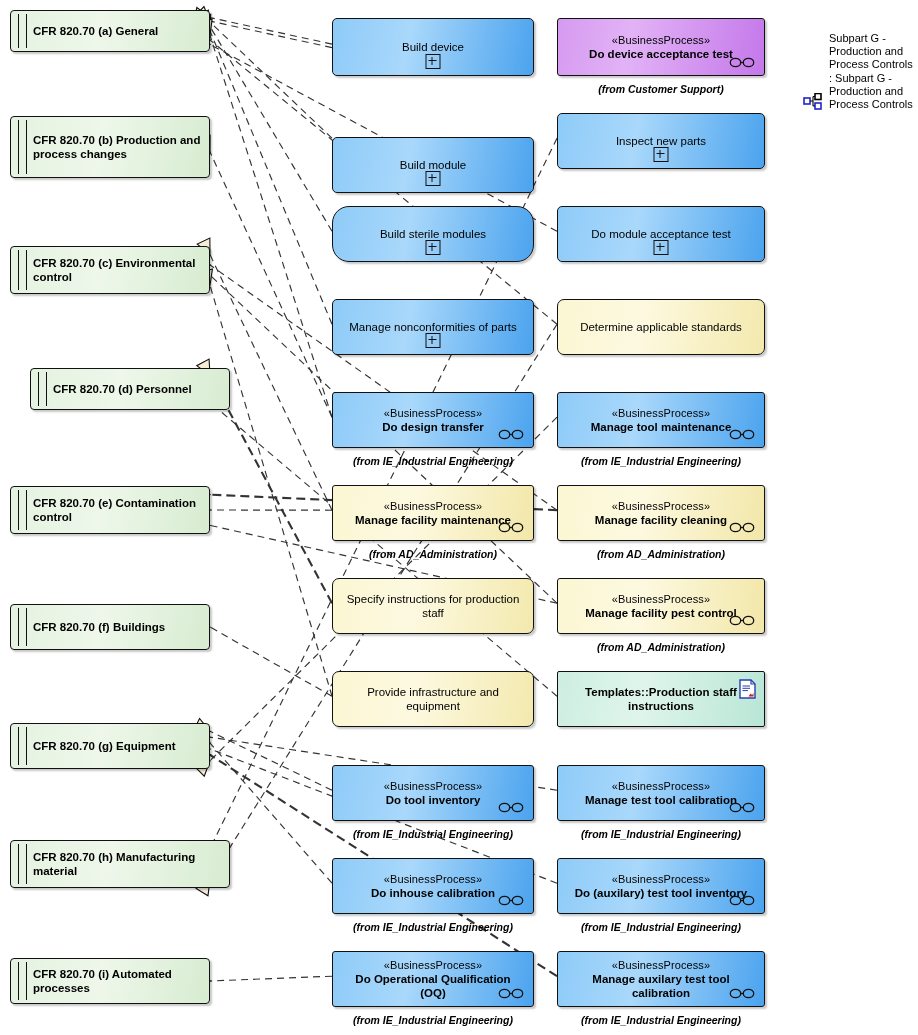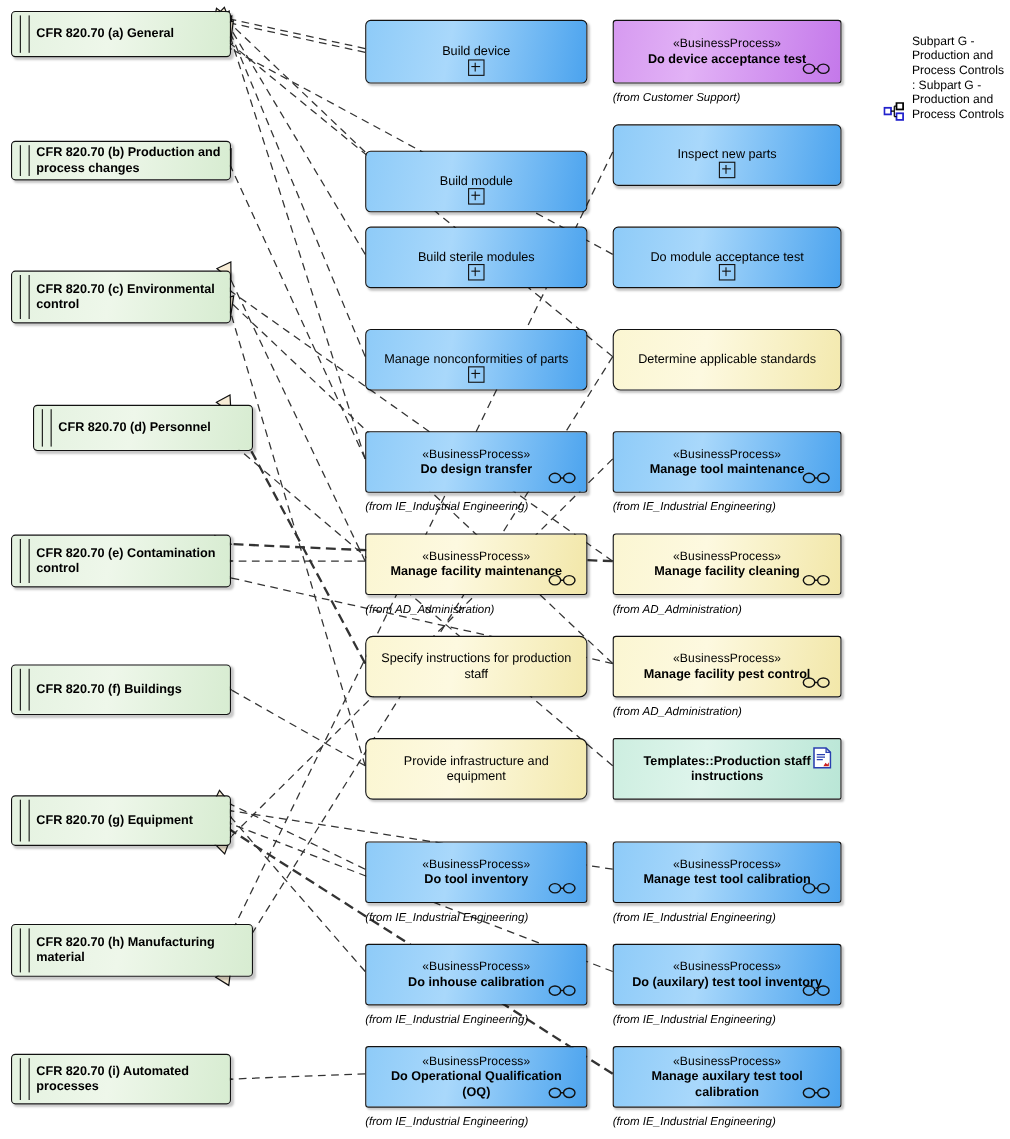--- a/index.html
+++ b/index.html
@@ -147,24 +147,24 @@
     top: 7px;
     width: 17px;
     height: 20px;
   }
 
   
   .from {
     position: absolute;
     z-index: 3;
     font-style: italic;
-    font-weight: normal;
+    font-weight: bold;
     font-size: 10.5px;
     color: #000;
-    text-align: left;
+    text-align: center;
     white-space: nowrap;
   }
 
   
   #legend {
     position: absolute;
     left: 803px;
     top: 8px;
     width: 112px;
     z-index: 4;
@@ -242,21 +242,21 @@
       <polygon points="210,879.36 196.11373601839682,888.3695323204498 207.9854719946435,895.7899019143643" fill="#f7ecd6" stroke="#111" stroke-width="1.1"></polygon>
       <line x1="332" y1="976.2" x2="195.0115963209757" y2="981.5897076857322" stroke="#333333" stroke-width="1.15" stroke-dasharray="7,5"></line>
       <polygon points="210,981 194.7363994009674,974.5951193021875 195.28679324098403,988.5842960692768" fill="#f7ecd6" stroke="#111" stroke-width="1.1"></polygon>
     </svg>
 
   <div id="node-layer">
       <div class="node req" id="req-a" style="left: 10px; top: 10px; width: 200px; height: 42px;">
         <span class="bars"></span>
         <span class="req-label">CFR 820.70 (a) General</span>
       </div>
-      <div class="node req" id="req-b" style="left: 10px; top: 128px; width: 200px; height: 36px;">
+      <div class="node req" id="req-b" style="left: 10px; top: 116px; width: 200px; height: 62px;">
         <span class="bars"></span>
         <span class="req-label">CFR 820.70 (b) Production and
 process changes</span>
       </div>
       <div class="node req" id="req-c" style="left: 10px; top: 246px; width: 200px; height: 48px;">
         <span class="bars"></span>
         <span class="req-label">CFR 820.70 (c) Environmental
 control</span>
       </div>
       <div class="node req" id="req-d" style="left: 10px; top: 368px; width: 200px; height: 42px; margin-left: 20px;">
@@ -300,21 +300,21 @@
       </div>
       <div class="from" style="left: 557px; top: 83px; width: 208px;">(from Customer Support)</div>
       <div class="node act-blue" id="n-build-module" style="left: 332px; top: 113px; width: 202px; height: 56px; margin-top: 24px;">
         <span class="nodetitle plain-title" style="white-space:pre-line">Build module</span>
         <span class="plus-box"></span>
       </div>
       <div class="node act-blue" id="n-inspect-new-parts" style="left: 557px; top: 113px; width: 208px; height: 56px;">
         <span class="nodetitle plain-title" style="white-space:pre-line">Inspect new parts</span>
         <span class="plus-box"></span>
       </div>
-      <div class="node act-blue" id="n-build-sterile" style="left: 332px; top: 206px; width: 202px; height: 56px;">
+      <div class="node act-blue" id="n-build-sterile" style="left: 332px; top: 206px; width: 202px; height: 56px; border-radius: 17px;">
         <span class="nodetitle plain-title" style="white-space:pre-line">Build sterile modules</span>
         <span class="plus-box"></span>
       </div>
       <div class="node act-blue" id="n-module-acc-test" style="left: 557px; top: 206px; width: 208px; height: 56px;">
         <span class="nodetitle plain-title" style="white-space:pre-line">Do module acceptance test</span>
         <span class="plus-box"></span>
       </div>
       <div class="node act-blue" id="n-manage-nonconf" style="left: 332px; top: 299px; width: 202px; height: 56px;">
         <span class="nodetitle plain-title" style="white-space:pre-line">Manage nonconformities of parts</span>
         <span class="plus-box"></span>

